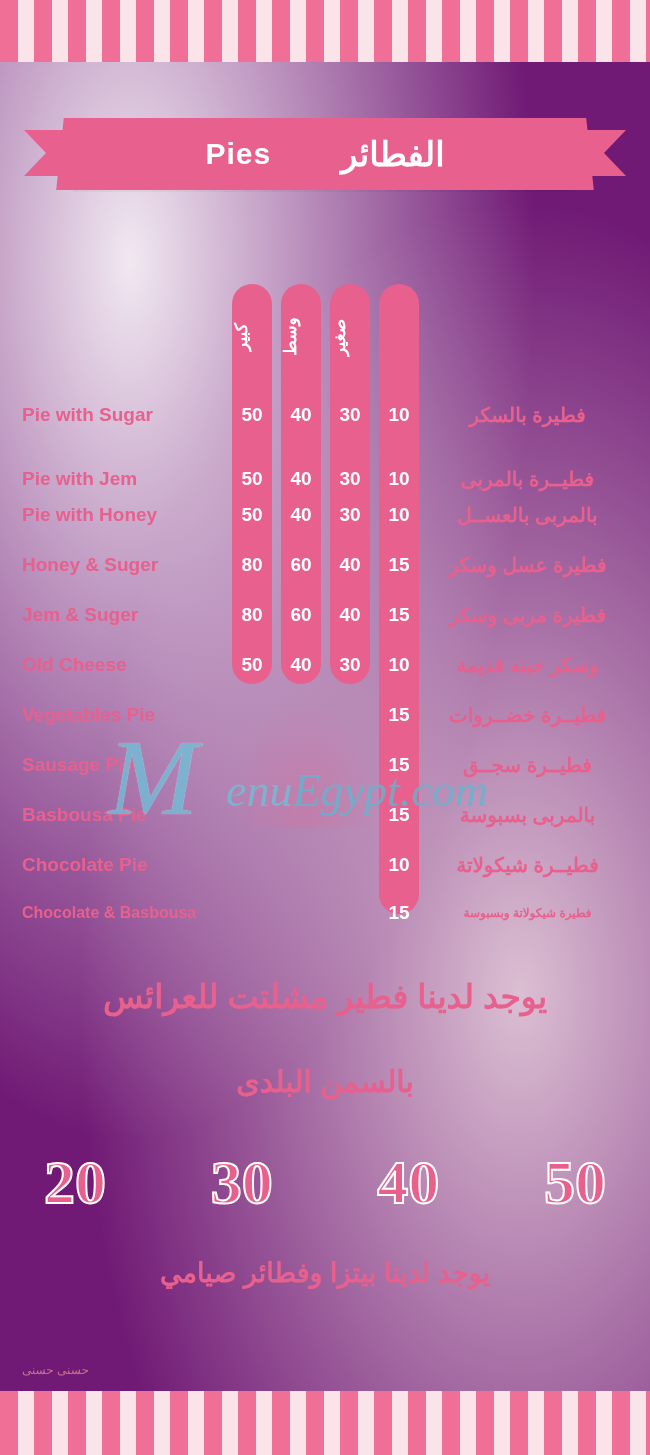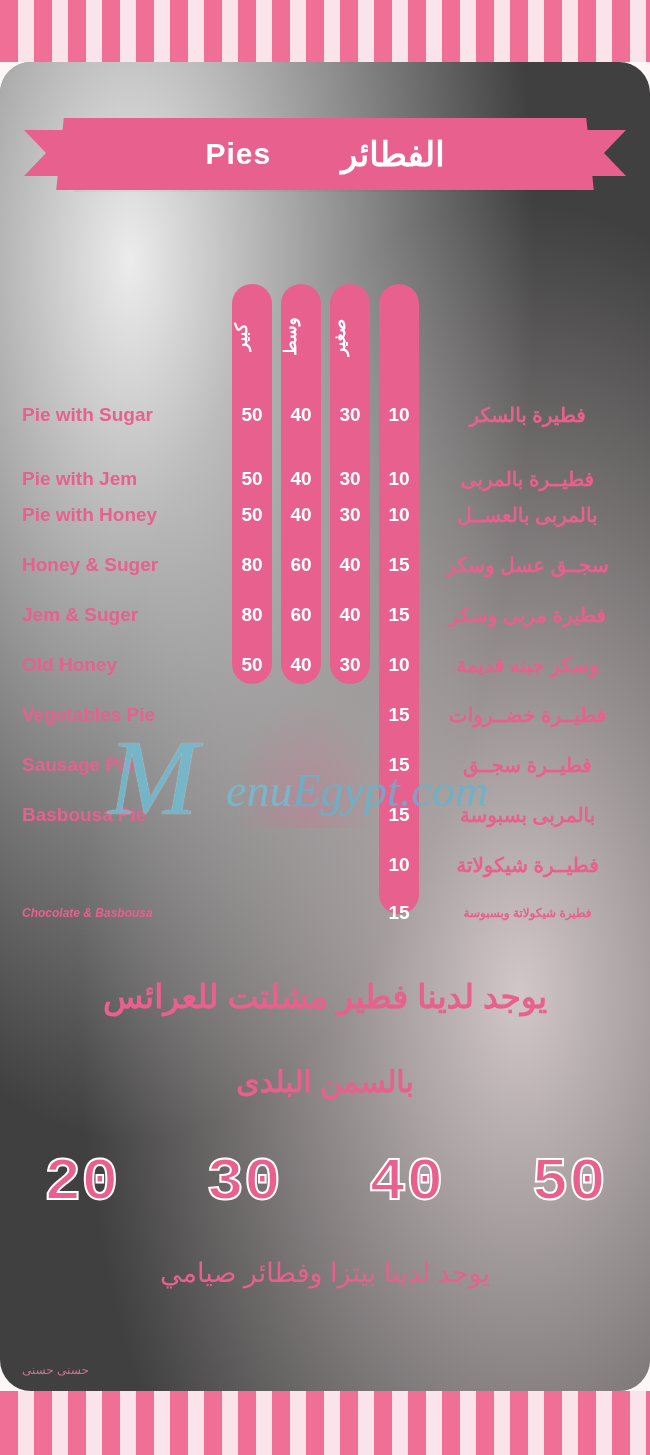--- a/index.html
+++ b/index.html
@@ -27,23 +27,22 @@
       #ef6f97 0px, #ef6f97 18px,
       #fbe3ea 18px, #fbe3ea 34px
     );
   }
   .band.top { top: 0; }
   .band.bottom { bottom: 0; height: 64px; }
 
   .sheet {
     position: absolute;
     top: 62px; bottom: 64px; left: 0; right: 0;
-    background: #404040;
+    background: #701a75;
     overflow: hidden;
-    border-radius: 31px;
   }
   
   .paper-tint {
     position:absolute; inset:0;
     background:
       radial-gradient(ellipse at 20% 15%, rgba(255,255,255,0.9) 0%, rgba(253,245,246,0) 55%),
       radial-gradient(ellipse at 80% 70%, rgba(246,232,234,0.8) 0%, rgba(253,245,246,0) 60%);
     pointer-events:none;
   }
 
@@ -125,21 +124,21 @@
   }
   .en {
     position: absolute;
     left: 22px;
     width: 205px;
     color: #e8608d;
     font-size: 19px;
     font-weight: bold;
     white-space: nowrap;
   }
-  .en.small { font-size: 12px; font-style: italic; }
+  .en.small { font-size: 16px; }
   .ar {
     position: absolute;
     right: 20px;
     width: 205px;
     color: #e8608d;
     font-size: 20px;
     font-weight: bold;
     direction: rtl;
     text-align: center;
     white-space: nowrap;
@@ -209,29 +208,29 @@
     display: flex;
     justify-content: space-between;
     direction: rtl;
   }
   .bigprice {
     font-size: 62px;
     font-weight: bold;
     color: #e8608d;
     -webkit-text-stroke: 2px #ffffff;
     text-shadow: 0 0 0 #e8608d;
-    font-family: Liberation Mono, monospace;
+    font-family: Liberation Serif, serif;
   }
   .promo3 {
     position: absolute;
     top: 1195px; left: 0; right: 0;
     text-align: center;
     color: #e8608d;
     font-size: 27px;
-    font-weight: normal;
+    font-weight: bold;
     direction: rtl;
   }
   .signature {
     position: absolute;
     bottom: 14px; left: 22px;
     color: #c8738c;
     font-size: 12px;
     direction: rtl;
   }
   
@@ -303,34 +302,34 @@
         <span class="price" style="left:379px">10</span>
         <span class="ar">بالمربى بالعســل</span>
       </div>
 
       <div class="row" style="top:150px">
         <span class="en">Honey &amp; Suger</span>
         <span class="price" style="left:232px">80</span>
         <span class="price" style="left:281px">60</span>
         <span class="price" style="left:330px">40</span>
         <span class="price" style="left:379px">15</span>
-        <span class="ar">سجــق عسل وسكر</span>
+        <span class="ar">فطيرة عسل وسكر</span>
       </div>
 
       <div class="row" style="top:200px">
         <span class="en">Jem &amp; Suger</span>
         <span class="price" style="left:232px">80</span>
         <span class="price" style="left:281px">60</span>
         <span class="price" style="left:330px">40</span>
         <span class="price" style="left:379px">15</span>
         <span class="ar">فطيرة مربى وسكر</span>
       </div>
 
       <div class="row" style="top:250px">
-        <span class="en">Old Honey</span>
+        <span class="en">Old Cheese</span>
         <span class="price" style="left:232px">50</span>
         <span class="price" style="left:281px">40</span>
         <span class="price" style="left:330px">30</span>
         <span class="price" style="left:379px">10</span>
         <span class="ar">وسكر جبنه قديمة</span>
       </div>
 
       <div class="row" style="top:300px">
         <span class="en">Vegetables Pie</span>
         <span class="price" style="left:379px">15</span>
@@ -343,20 +342,21 @@
         <span class="ar">فطيــرة سجــق</span>
       </div>
 
       <div class="row" style="top:400px">
         <span class="en">Basbousa Pie</span>
         <span class="price" style="left:379px">15</span>
         <span class="ar">بالمربى بسبوسة</span>
       </div>
 
       <div class="row" style="top:450px">
+        <span class="en">Chocolate Pie</span>
         <span class="price" style="left:379px">10</span>
         <span class="ar">فطيــرة شيكولاتة</span>
       </div>
 
       <div class="row" style="top:498px">
         <span class="en small">Chocolate &amp; Basbousa</span>
         <span class="price" style="left:379px">15</span>
         <span class="ar small">فطيرة شيكولاتة وبسبوسة</span>
       </div>
     </div>

